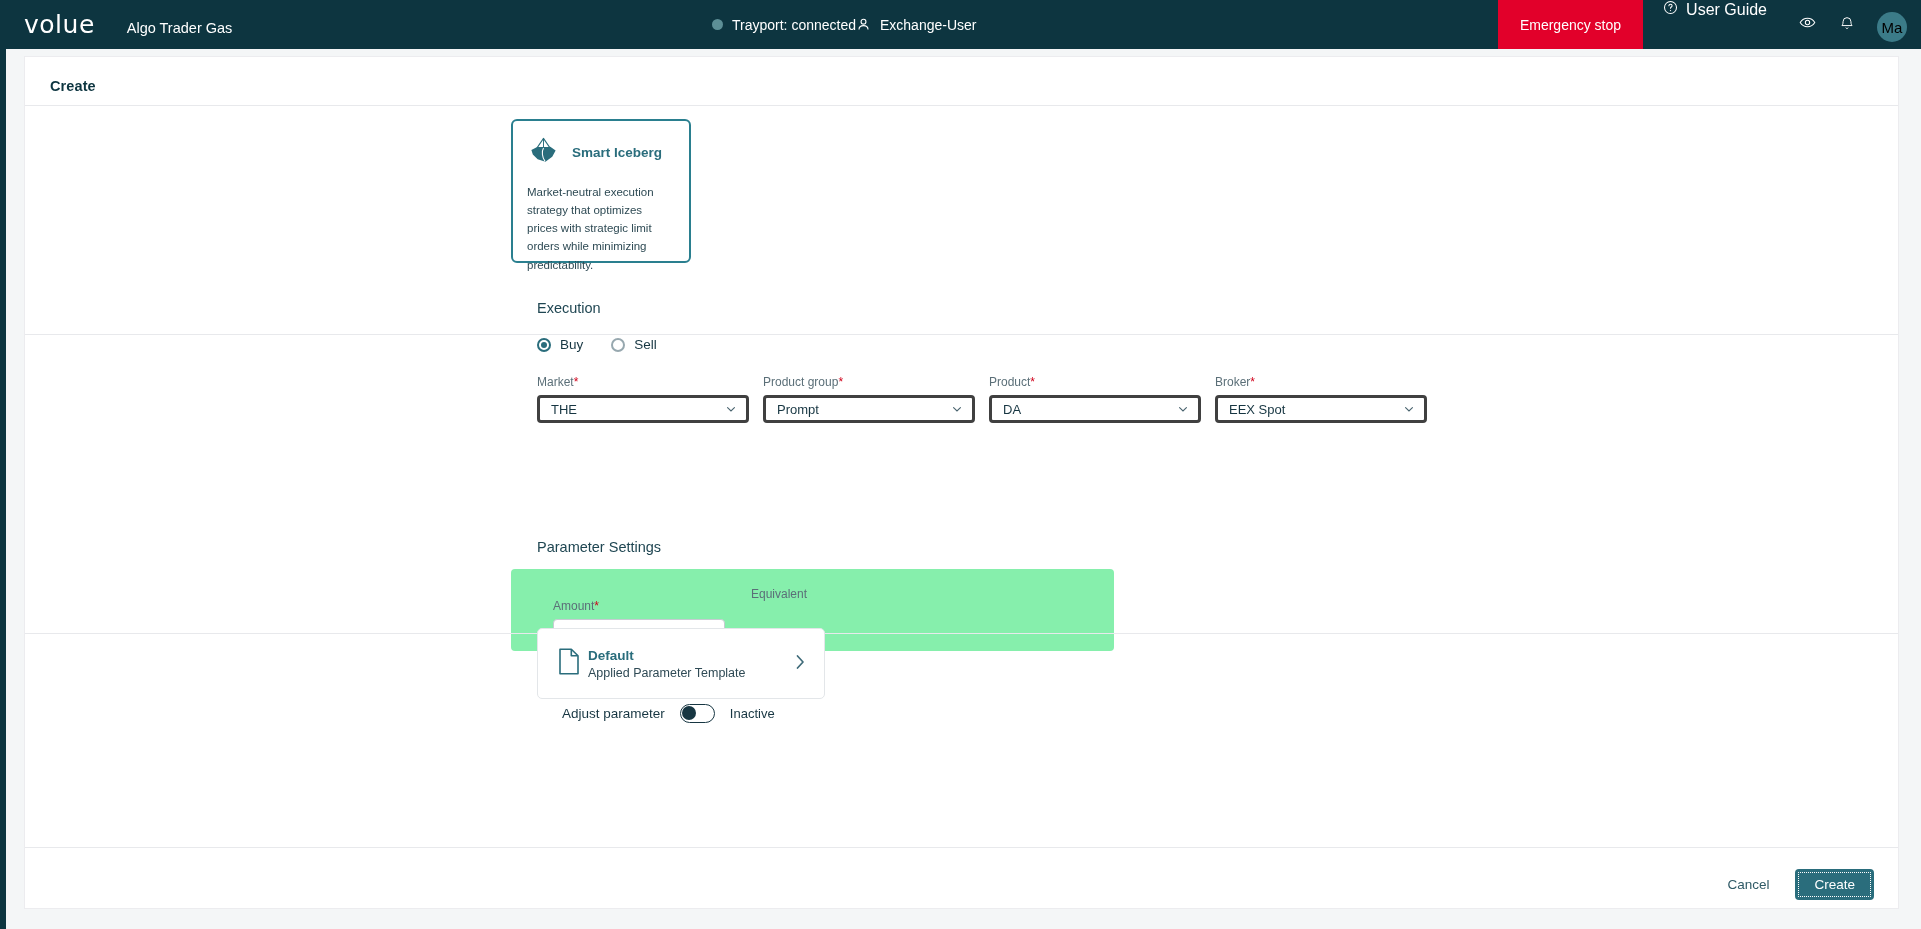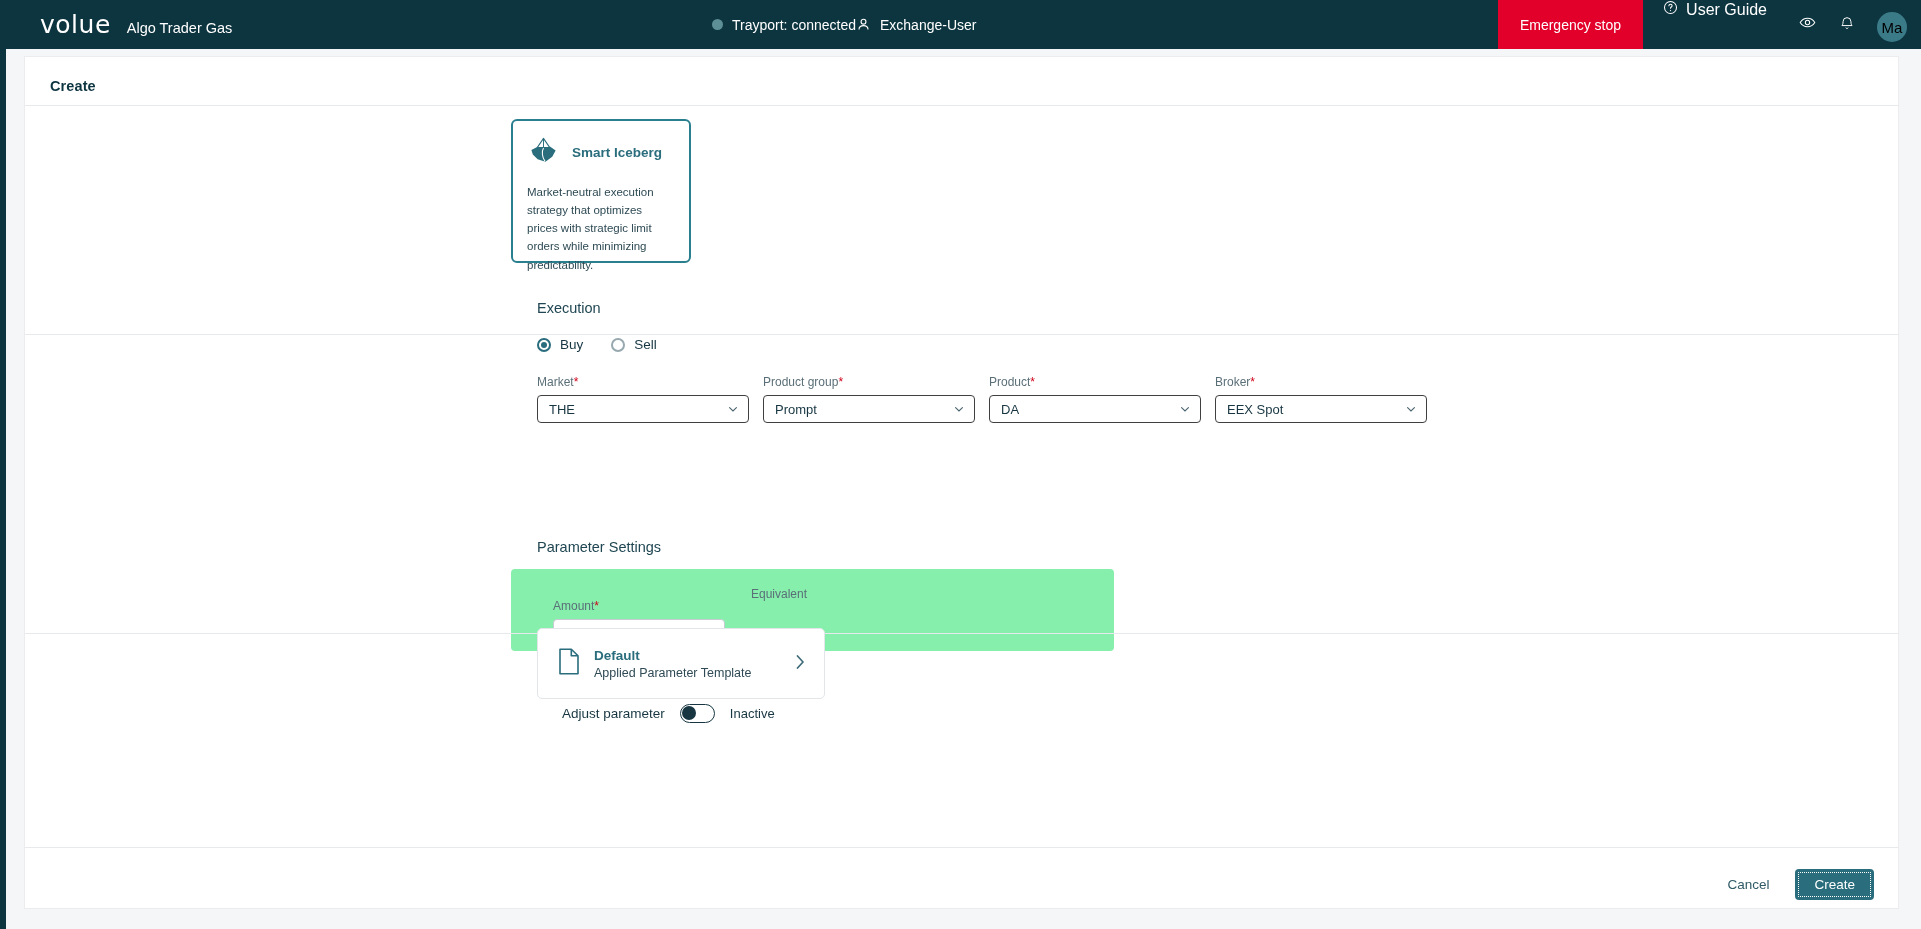--- a/index.html
+++ b/index.html
@@ -19,22 +19,22 @@
     left: 0; top: 0;
     width: 1921px; height: 49px;
     background: #0d3540;
     display: flex;
     align-items: center;
     color: #ffffff;
   }
   .brand-wrap {
     display: flex;
     align-items: baseline;
-    margin-left: 40px;
-    gap: 16px;
+    margin-left: 24px;
+    gap: 32px;
   }
   .brand-logo {
     font-size: 25px;
     letter-spacing: 0.5px;
     font-weight: 400;
     color: #ffffff;
     font-family: "DejaVu Sans", sans-serif;
   }
   .brand-app {
     font-size: 14.5px;
@@ -236,21 +236,21 @@
   .field { display: flex; flex-direction: column; }
   .field-label {
     font-size: 12px;
     color: #5b6f78;
     margin-bottom: 6px;
   }
   .req { color: #d0021b; }
   .select-box {
     width: 212px;
     height: 28px;
-    border: 1px solid #404040;
+    border: 3px solid #404040;
     border-radius: 4px;
     background: #ffffff;
     display: flex;
     align-items: center;
     justify-content: space-between;
     padding: 0 9px 0 11px;
     font-size: 13px;
     color: #173642;
     cursor: pointer;
   }
@@ -315,21 +315,21 @@
     left: 512px; top: 571px;
     width: 288px; height: 71px;
     border: 1px solid #e3e6e9;
     border-radius: 5px;
     background: #ffffff;
     display: flex;
     align-items: center;
     padding: 0 16px 0 18px;
     cursor: pointer;
   }
-  .tpl-texts { margin-left: 12px; flex: 1; }
+  .tpl-texts { margin-left: 6px; flex: 1; }
   .tpl-title {
     font-size: 13.5px;
     font-weight: 700;
     color: #2a6d7c;
     margin-bottom: 3px;
   }
   .tpl-sub {
     font-size: 12.5px;
     color: #2f4a55;
   }

